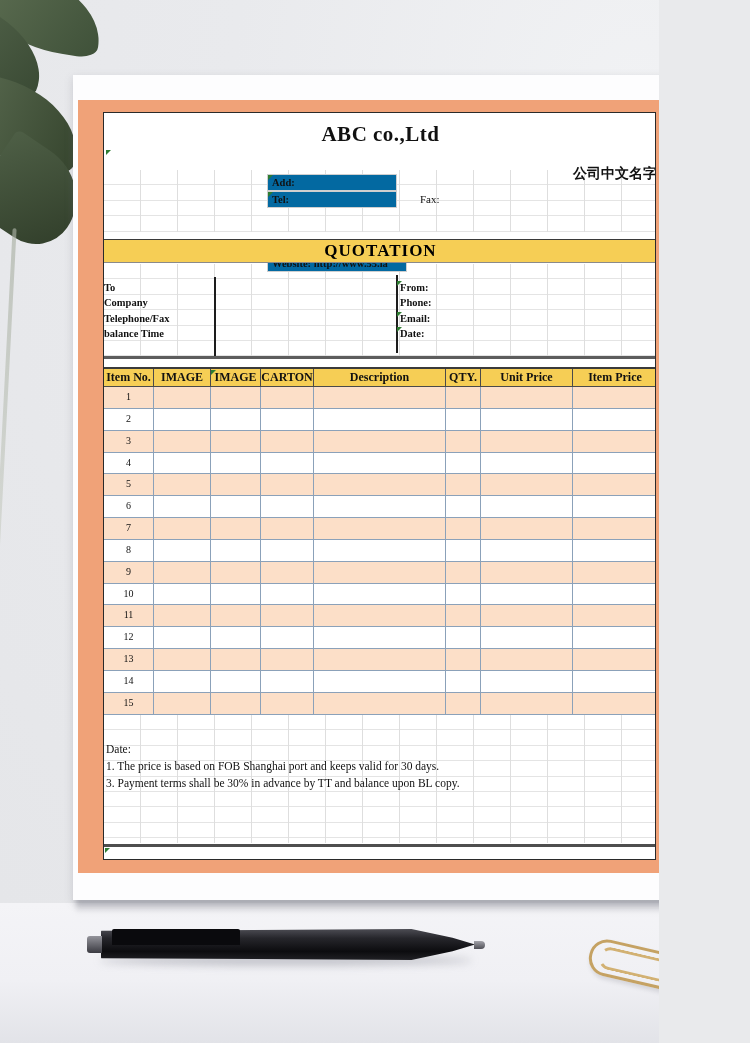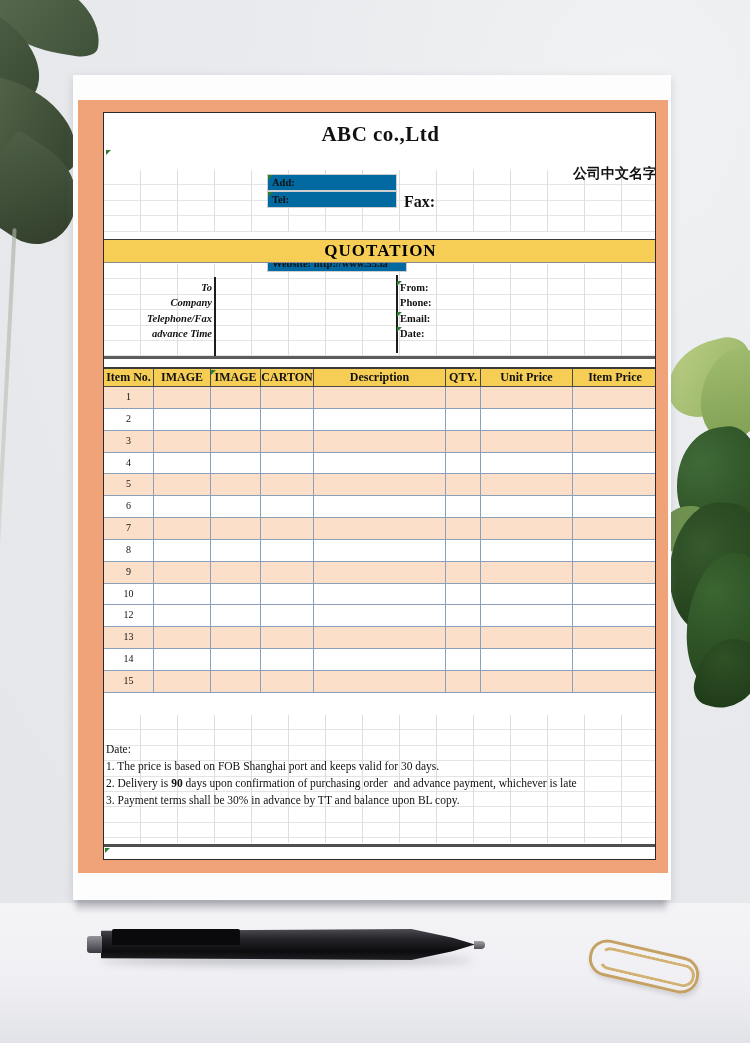--- a/index.html
+++ b/index.html
@@ -2,21 +2,21 @@
 <html style="--matte: #f0a278; --banner-bg: #f6ce55; --row-alt: #fcdfc8; --grid-line: #8ba1b9; --marker: #2e7d32;"><head>
 <meta charset="utf-8">
 <style>
   :root{
     --matte:#f0a278; --banner-bg:#f6ce55; --row-alt:#fcdfc8;
     --grid-line:#8ba1b9; --faint:#dedede; --marker:#2e7d32;
   }
   *{margin:0;padding:0;box-sizing:border-box;}
   html,body{width:750px;}
   body{font-family:"Liberation Serif","DejaVu Serif",serif;background:#e9eaec;}
-  .scene{position:relative;width:750px;height:1043px;overflow:hidden;}
+  .scene{position:relative;width:659px;height:1043px;overflow:hidden;}
   .wall{position:absolute;left:0;top:0;width:750px;height:905px;
     background:radial-gradient(ellipse at 85% 12%, #f1f2f4 0%, #e9eaed 45%, #e5e6e9 100%);}
   .desk{position:absolute;left:0;top:903px;width:750px;height:140px;
     background:linear-gradient(180deg,#f4f4f7 0%,#f0f0f4 55%,#e2e3e8 100%);}
 
   
   .leaf{position:absolute;}
   .pl1{left:-22px;top:-28px;width:125px;height:78px;background:linear-gradient(120deg,#5e6f53,#3f5139);border-radius:4% 96% 18% 82%;transform:rotate(9deg);}
   .pl2{left:-48px;top:18px;width:98px;height:62px;background:linear-gradient(110deg,#52634a,#3a4a34);border-radius:6% 94% 12% 88%;transform:rotate(24deg);}
   .pl3{left:-34px;top:84px;width:116px;height:82px;background:linear-gradient(100deg,#57684e,#36452e);border-radius:5% 95% 22% 78%;transform:rotate(13deg);}
@@ -49,30 +49,30 @@
   .band-bottom{top:602px;height:128px;}
 
   .title-en{left:0;top:9px;width:553px;text-align:center;font-size:21px;font-weight:bold;letter-spacing:.5px;}
   .title-cn{left:0;top:52px;width:553px;text-align:right;font-size:14px;font-weight:bold;}
 
   .cellbox{background:#0369a1;border:1px solid #cfcfcf;height:17px;font-weight:bold;font-size:10.5px;
     padding:1.5px 0 0 4px;white-space:nowrap;}
   .cell-add{left:163px;top:61px;width:130px;}
   .cell-tel{left:163px;top:78px;width:130px;}
   .cell-web{left:163px;top:95px;width:140px;margin-top:47px;}
-  .label-fax{left:300px;top:80px;font-weight:bold;font-size:16px;}
+  .label-fax{left:316px;top:80px;font-weight:normal;font-size:11px;}
 
   .banner{left:0;top:126px;width:553px;height:24px;background:var(--banner-bg);
     border-top:1.5px solid #3a3a3a;border-bottom:1.5px solid #8a8a8a;
     text-align:center;font-size:17px;font-weight:bold;letter-spacing:1px;line-height:21px;color:#000000;}
 
   .vline{width:1.5px;background:#1d1d1d;}
   .vline-left{left:110px;top:164px;height:82px;}
   .vline-right{left:292px;top:162px;height:78px;}
-  .to-labels{left:0;top:167px;width:108px;text-align:right;font-style:italic;}
+  .to-labels{left:0;top:167px;width:108px;text-align:left;}
   .to-labels div{height:15.4px;line-height:15.4px;font-weight:bold;font-size:10.5px;white-space:nowrap;overflow:hidden;}
   .from-labels{left:296px;top:167px;width:150px;}
   .from-labels div{height:15.4px;line-height:15.4px;font-weight:bold;font-size:10.5px;}
   .heavy-line{left:0;top:243px;width:553px;height:2.5px;background:#5d5d5d;}
 
   .items-table{left:0;top:254px;width:553px;}
   .thead,.trow{display:grid;grid-template-columns:50px 57px 50px 53px 132px 35px 92px 84px;}
   .thead{border-top:2px solid #3a3a3a;border-bottom:1.6px solid #4a4a4a;}
   .th{background:var(--banner-bg);border-right:1px solid #4a4a4a;height:17px;line-height:16px;
     text-align:center;font-weight:bold;font-size:12px;white-space:nowrap;overflow:hidden;}
@@ -155,21 +155,21 @@
 
         <div class="banner">QUOTATION</div>
 
         <div class="vline vline-left"></div>
         <div class="vline vline-right"></div>
         <div class="to-labels">
 
         <div class="odd">To</div>
             <div class="even">Company</div>
             <div class="odd">Telephone/Fax</div>
-            <div class="even">advance Time</div>
+            <div class="even">balance Time</div>
           </div>
         <div class="from-labels">
 
         <div class="odd">From:</div>
             <div class="even">Phone:</div>
             <div class="odd">Email:</div>
             <div class="even">Date:</div>
           </div>
         <div class="heavy-line"></div>
 
@@ -280,20 +280,30 @@
               <div class="trow even">
               <div class="td num">10</div>
               <div class="td"></div>
               <div class="td"></div>
               <div class="td"></div>
               <div class="td"></div>
               <div class="td"></div>
               <div class="td"></div>
               <div class="td"></div>
             </div>
+              <div class="trow odd">
+              <div class="td num">11</div>
+              <div class="td"></div>
+              <div class="td"></div>
+              <div class="td"></div>
+              <div class="td"></div>
+              <div class="td"></div>
+              <div class="td"></div>
+              <div class="td"></div>
+            </div>
               <div class="trow even">
               <div class="td num">12</div>
               <div class="td"></div>
               <div class="td"></div>
               <div class="td"></div>
               <div class="td"></div>
               <div class="td"></div>
               <div class="td"></div>
               <div class="td"></div>
             </div>
@@ -326,21 +336,20 @@
               <div class="td"></div>
               <div class="td"></div>
               <div class="td"></div>
             </div>
             </div>
         </div>
 
         <div class="notes">
           <div class="note-title">Date:</div>
           <div class="note-line">1. The price is based on FOB Shanghai port and keeps valid for 30 days.</div>
-          <div class="note-line"><span>2. Delivery is </span><b>90</b><span> days upon confirmation of purchasing order  and advance payment, whichever is late</span></div>
           <div class="note-line">3. Payment terms shall be 30% in advance by TT and balance upon BL copy.</div>
         </div>
         <div class="dark-line"></div>
 
         <i class="tri" style="left:2px;top:37px;"></i>
         <i class="tri" style="left:164px;top:62px;"></i>
         <i class="tri" style="left:164px;top:79px;"></i>
         <i class="tri" style="left:107px;top:257px;"></i>
         <i class="tri" style="left:293px;top:168px;"></i>
         <i class="tri" style="left:293px;top:199px;"></i>

